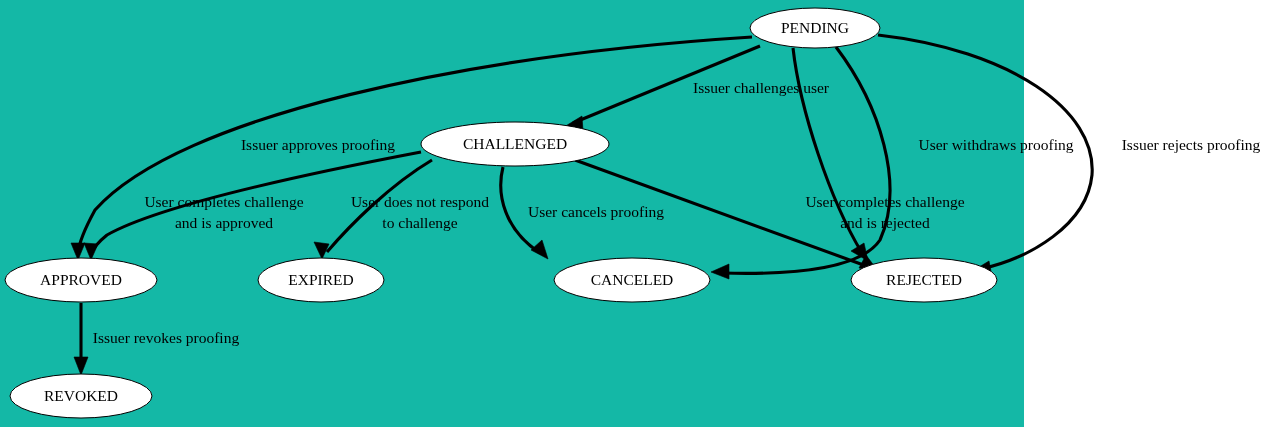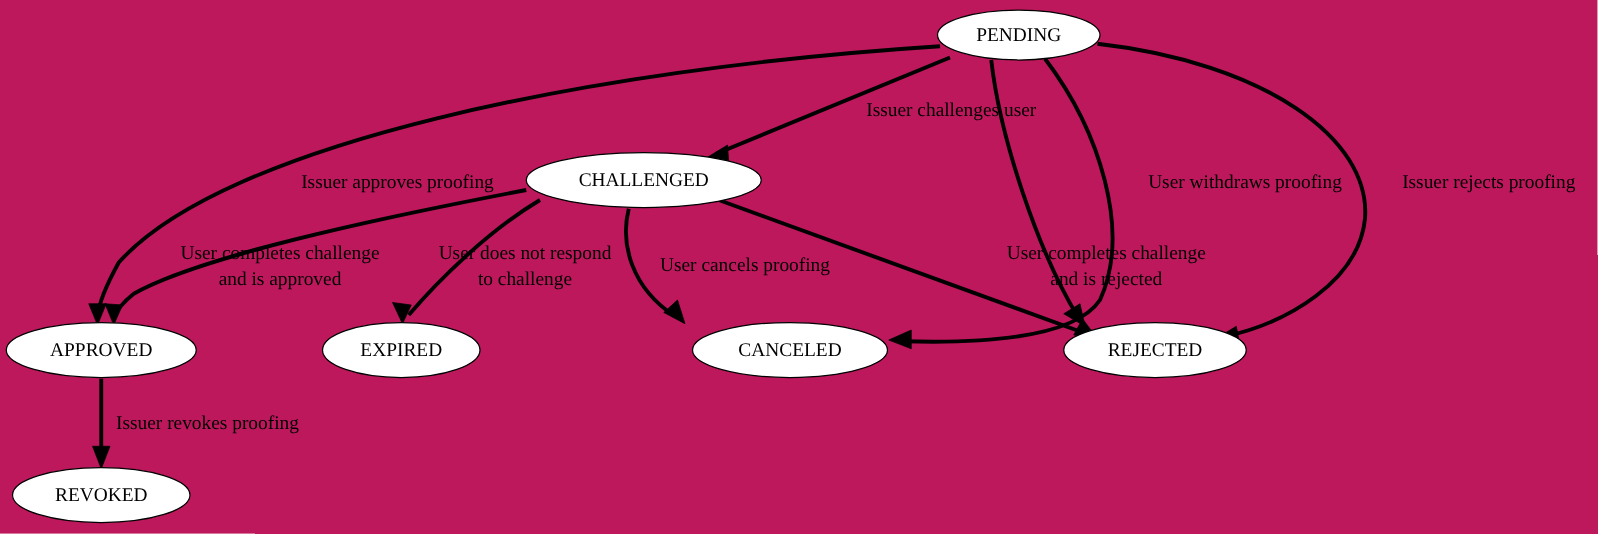--- a/index.html
+++ b/index.html
@@ -8,23 +8,23 @@
     background: #ffffff;
   }
   body {
     width: 1278px;
     height: 427px;
     overflow: hidden;
     font-family: "Liberation Serif", "DejaVu Serif", serif;
   }
   #diagram-root {
     position: relative;
-    width: 1278px;
+    width: 1024px;
     height: 427px;
-    background: #be185d;
+    background: #14b8a6;
   }
   svg#state-graph {
     display: block;
     width: 1278px;
     height: 427px;
   }
   .node-ellipse {
     fill: #ffffff;
     stroke: #000000;
     stroke-width: 1;

